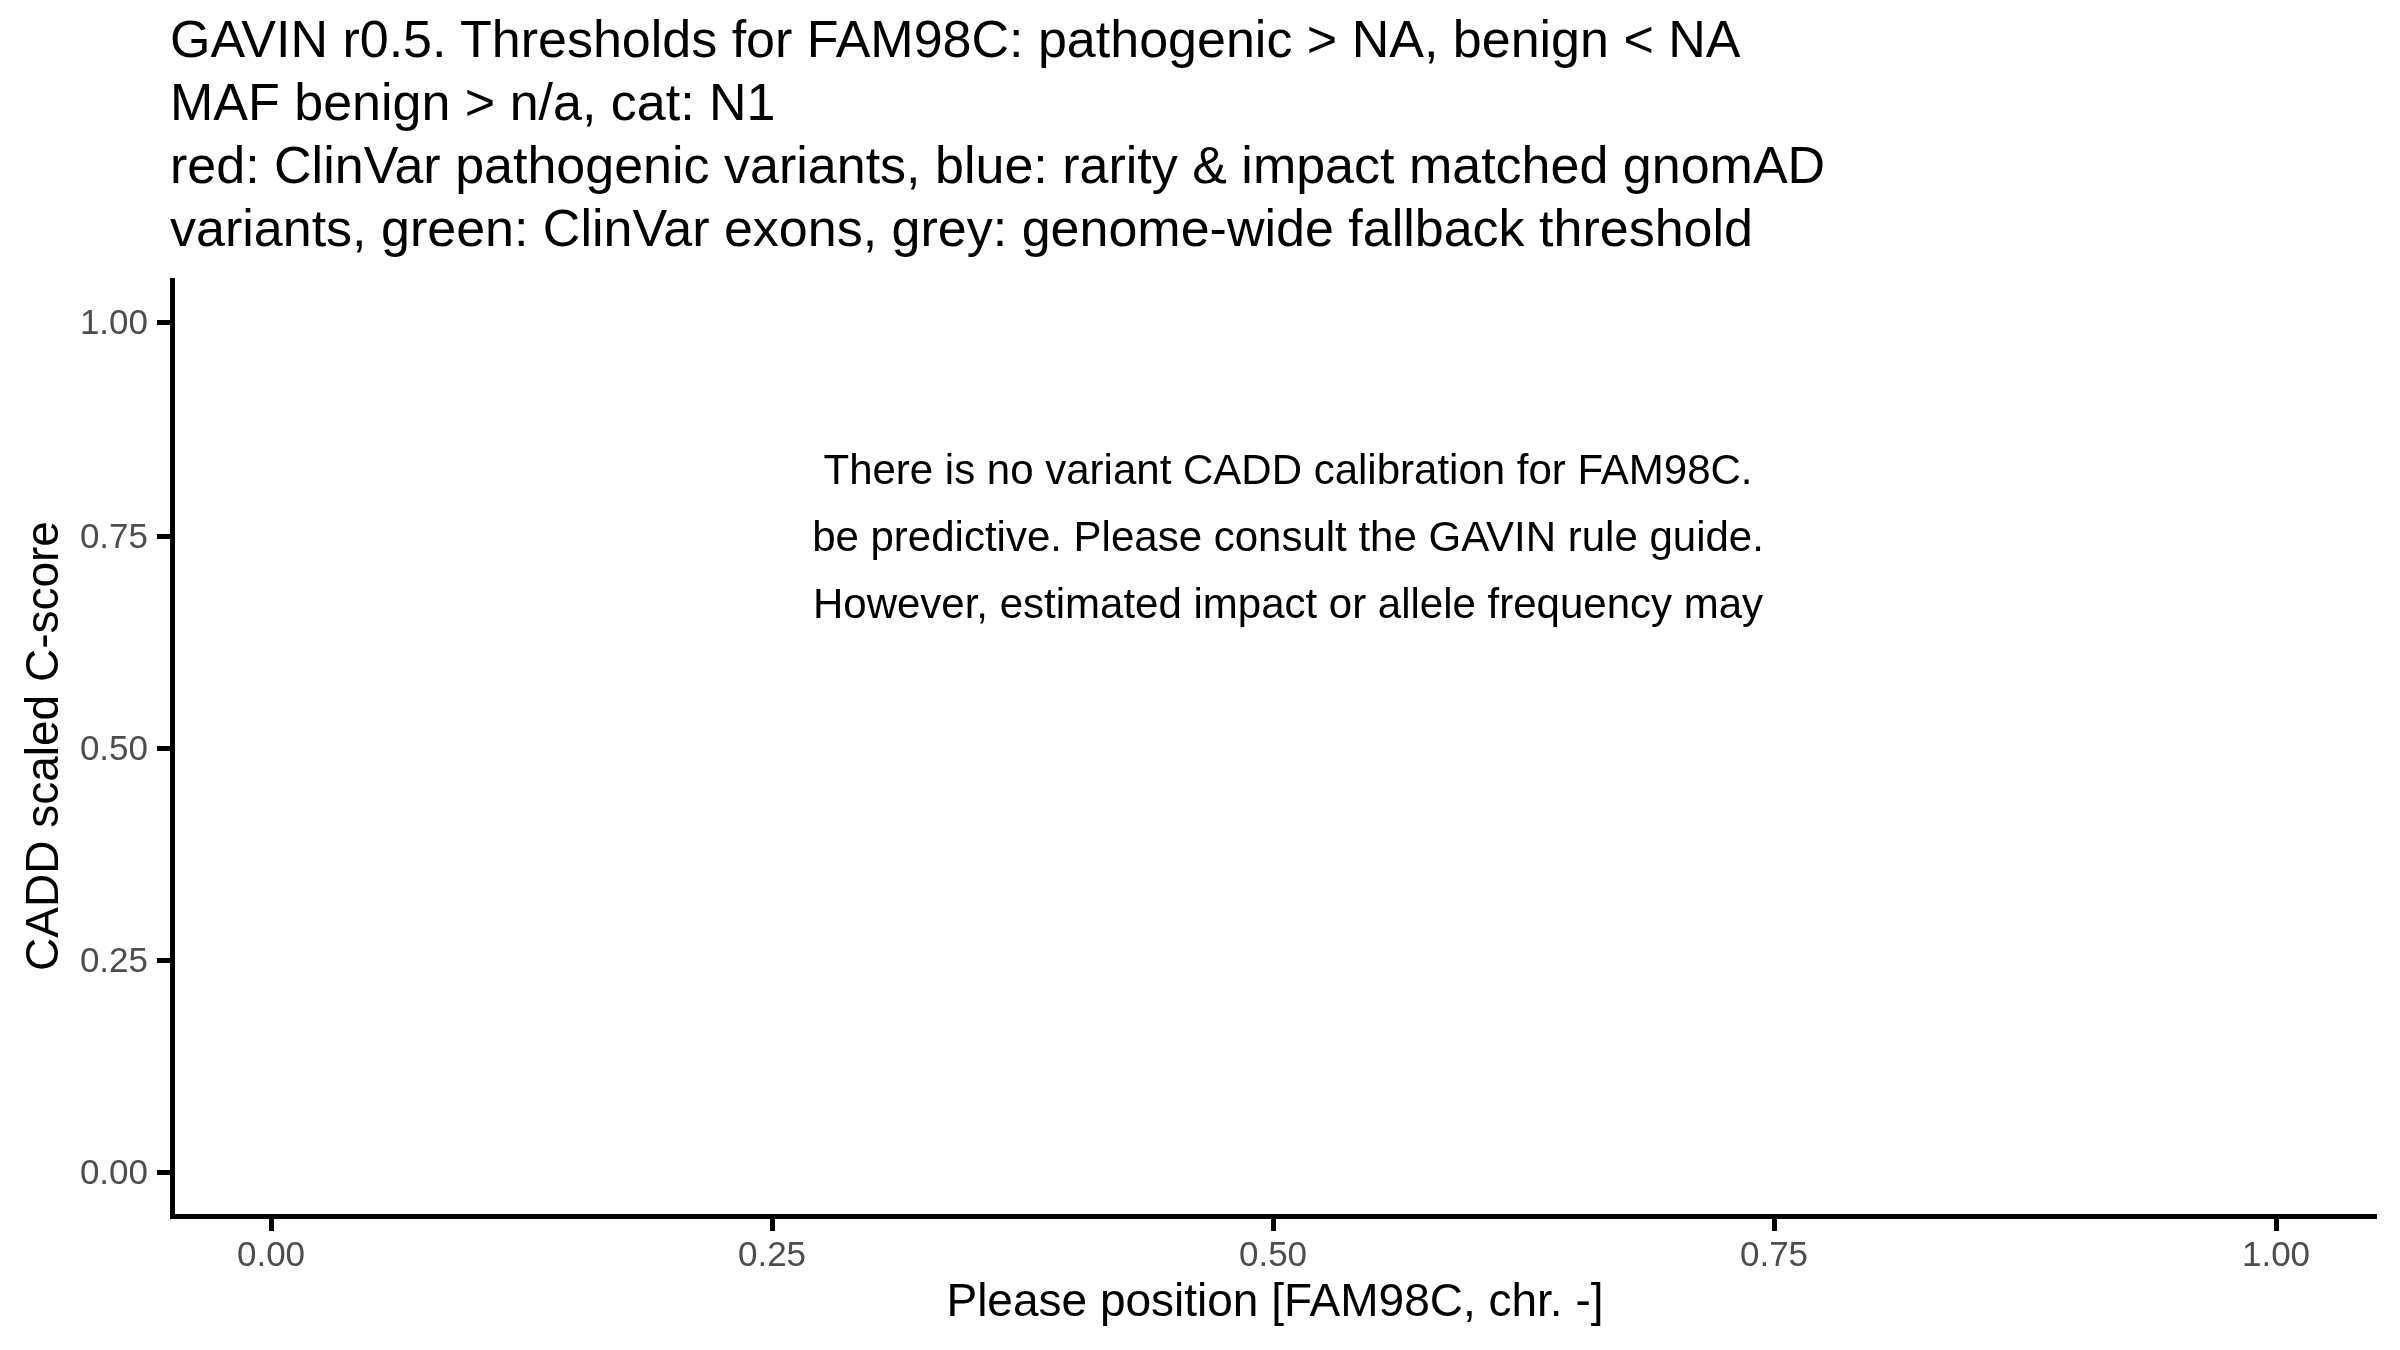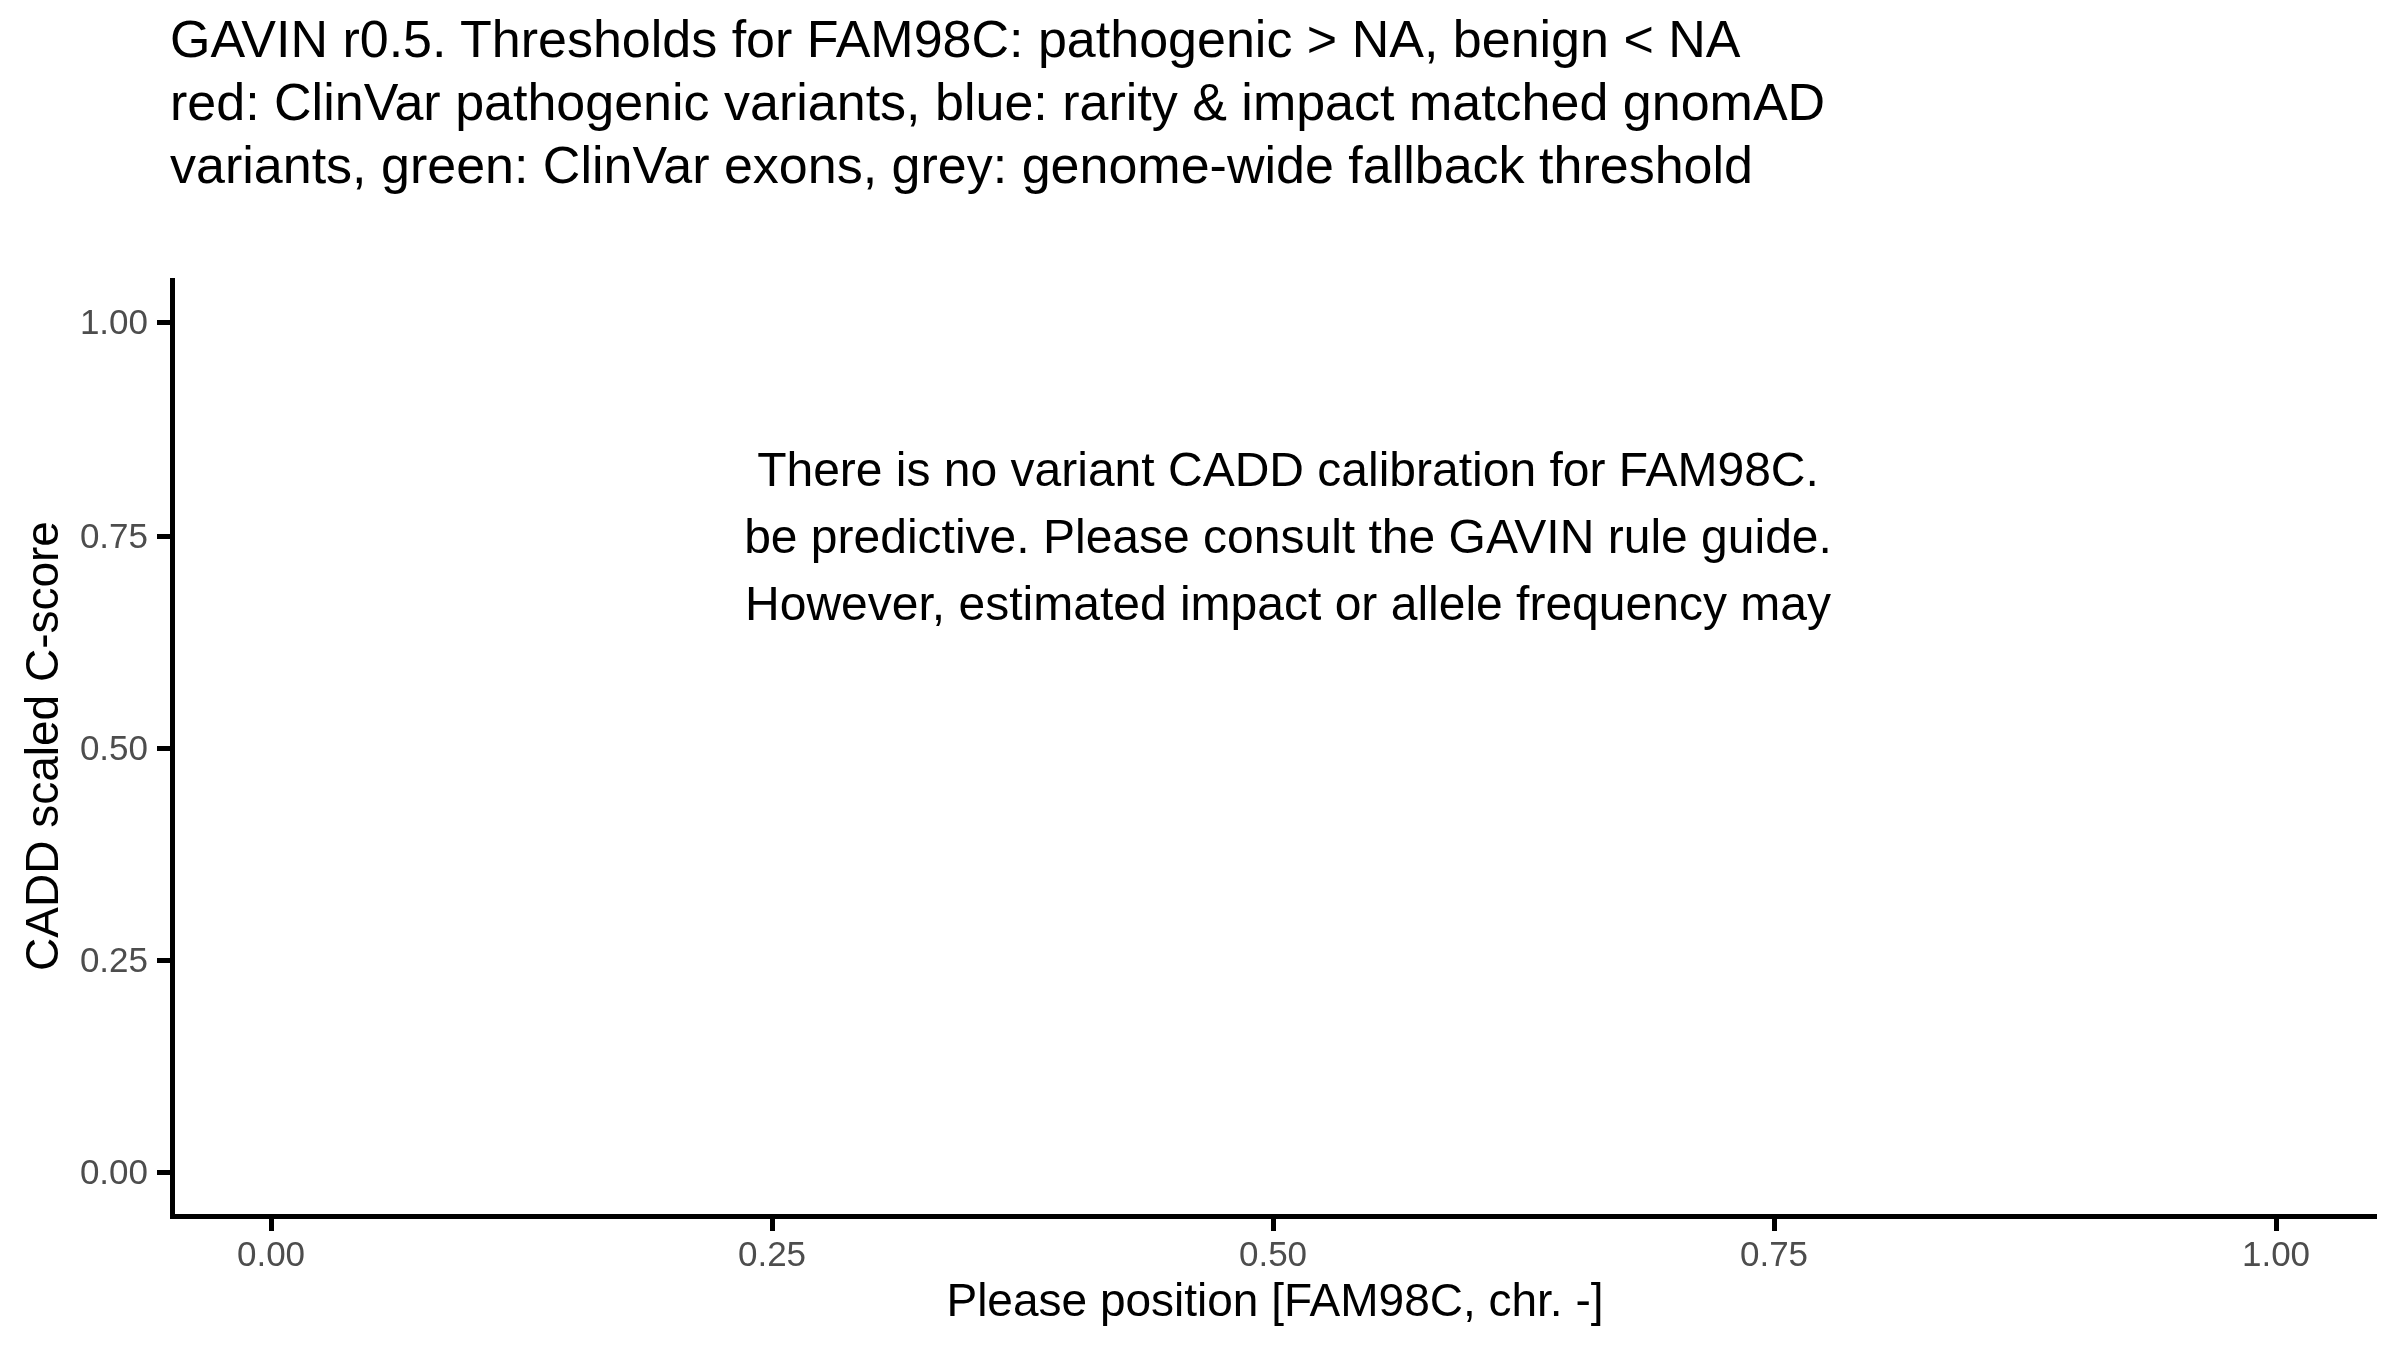--- a/index.html
+++ b/index.html
@@ -30,21 +30,21 @@
     border-left: 5px solid #000000;
     border-bottom: 5px solid #000000;
     background: #ffffff;
   }
   .annotation {
     position: absolute;
     left: 1288px;
     top: 536px;
     transform: translate(-50%, -50%);
     text-align: center;
-    font-size: 48px;
+    font-size: 42px;
     line-height: 67px;
     color: #000000;
     white-space: nowrap;
   }
   .y-tick {
     position: absolute;
     left: 157px;
     width: 13px;
     height: 5px;
     background: #000000;
@@ -95,20 +95,21 @@
     white-space: nowrap;
   }
 </style>
 </head>
 <body>
 
 <div class="canvas">
 
   <div class="plot-title">
     <div>GAVIN r0.5. Thresholds for FAM98C: pathogenic &gt; NA, benign &lt; NA</div>
+    <div>MAF benign &gt; n/a, cat: N1</div>
     <div>red: ClinVar pathogenic variants, blue: rarity &amp; impact matched gnomAD</div>
     <div>variants, green: ClinVar exons, grey: genome-wide fallback threshold</div>
   </div>
 
   <div class="panel"></div>
 
   <div class="annotation">
     <div>There is no variant CADD calibration for FAM98C.</div>
     <div>be predictive. Please consult the GAVIN rule guide.</div>
     <div>However, estimated impact or allele frequency may</div>

